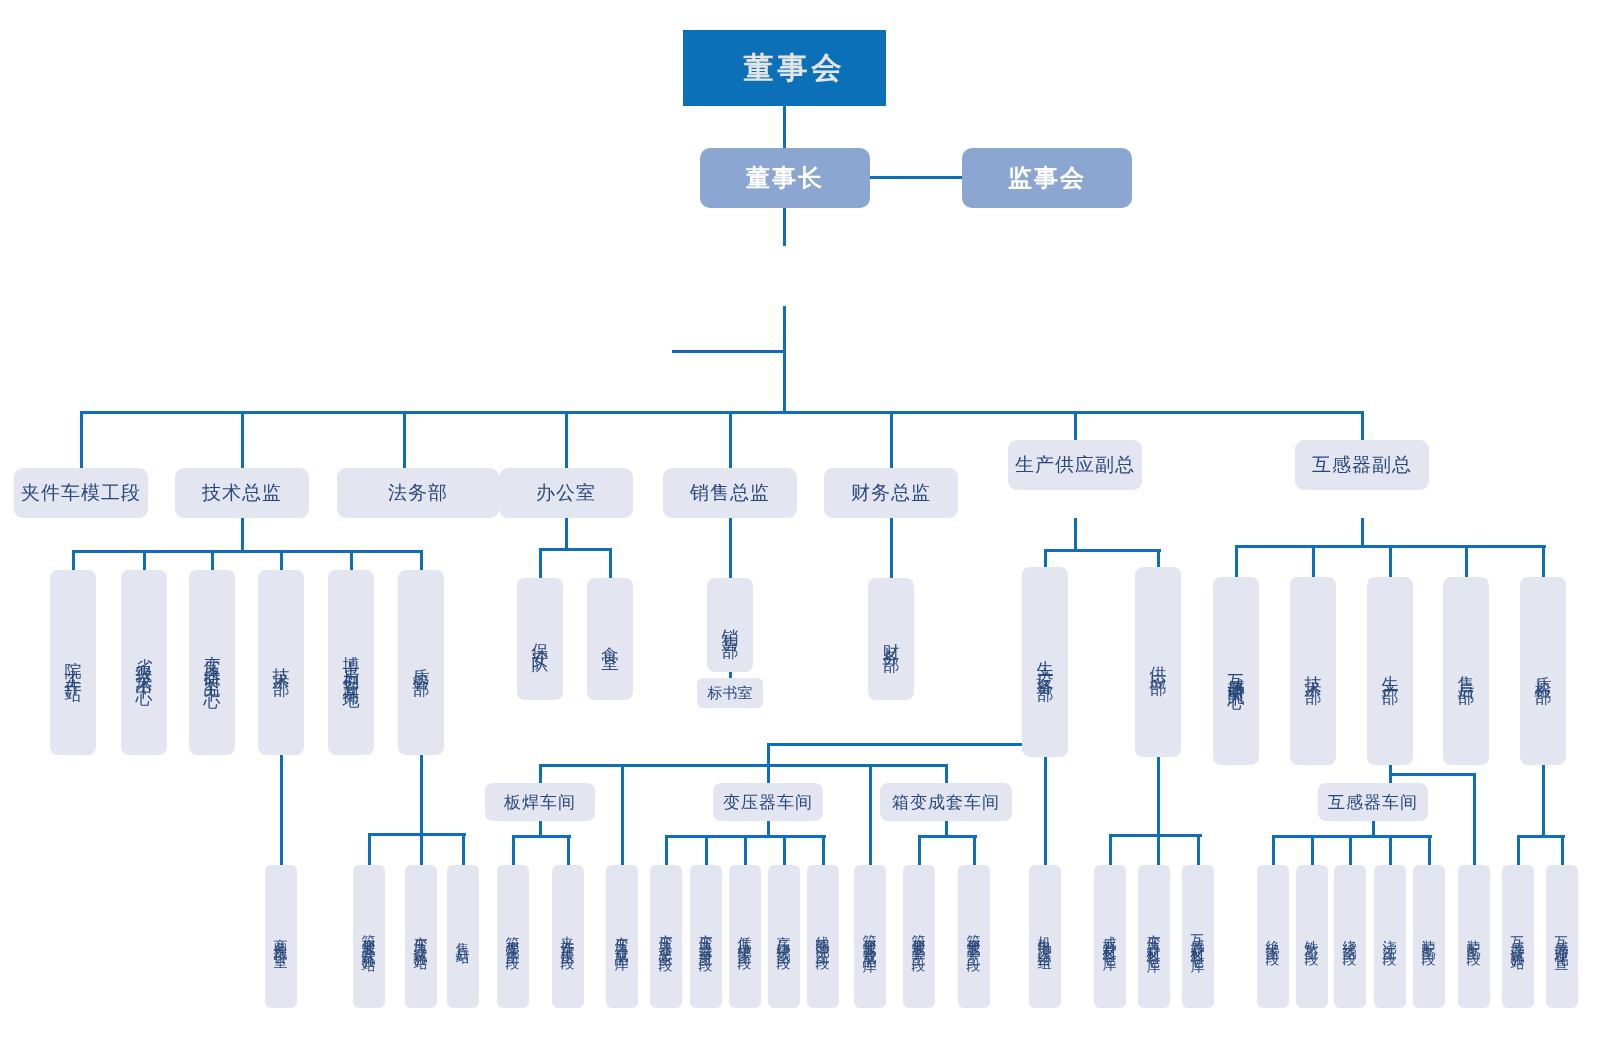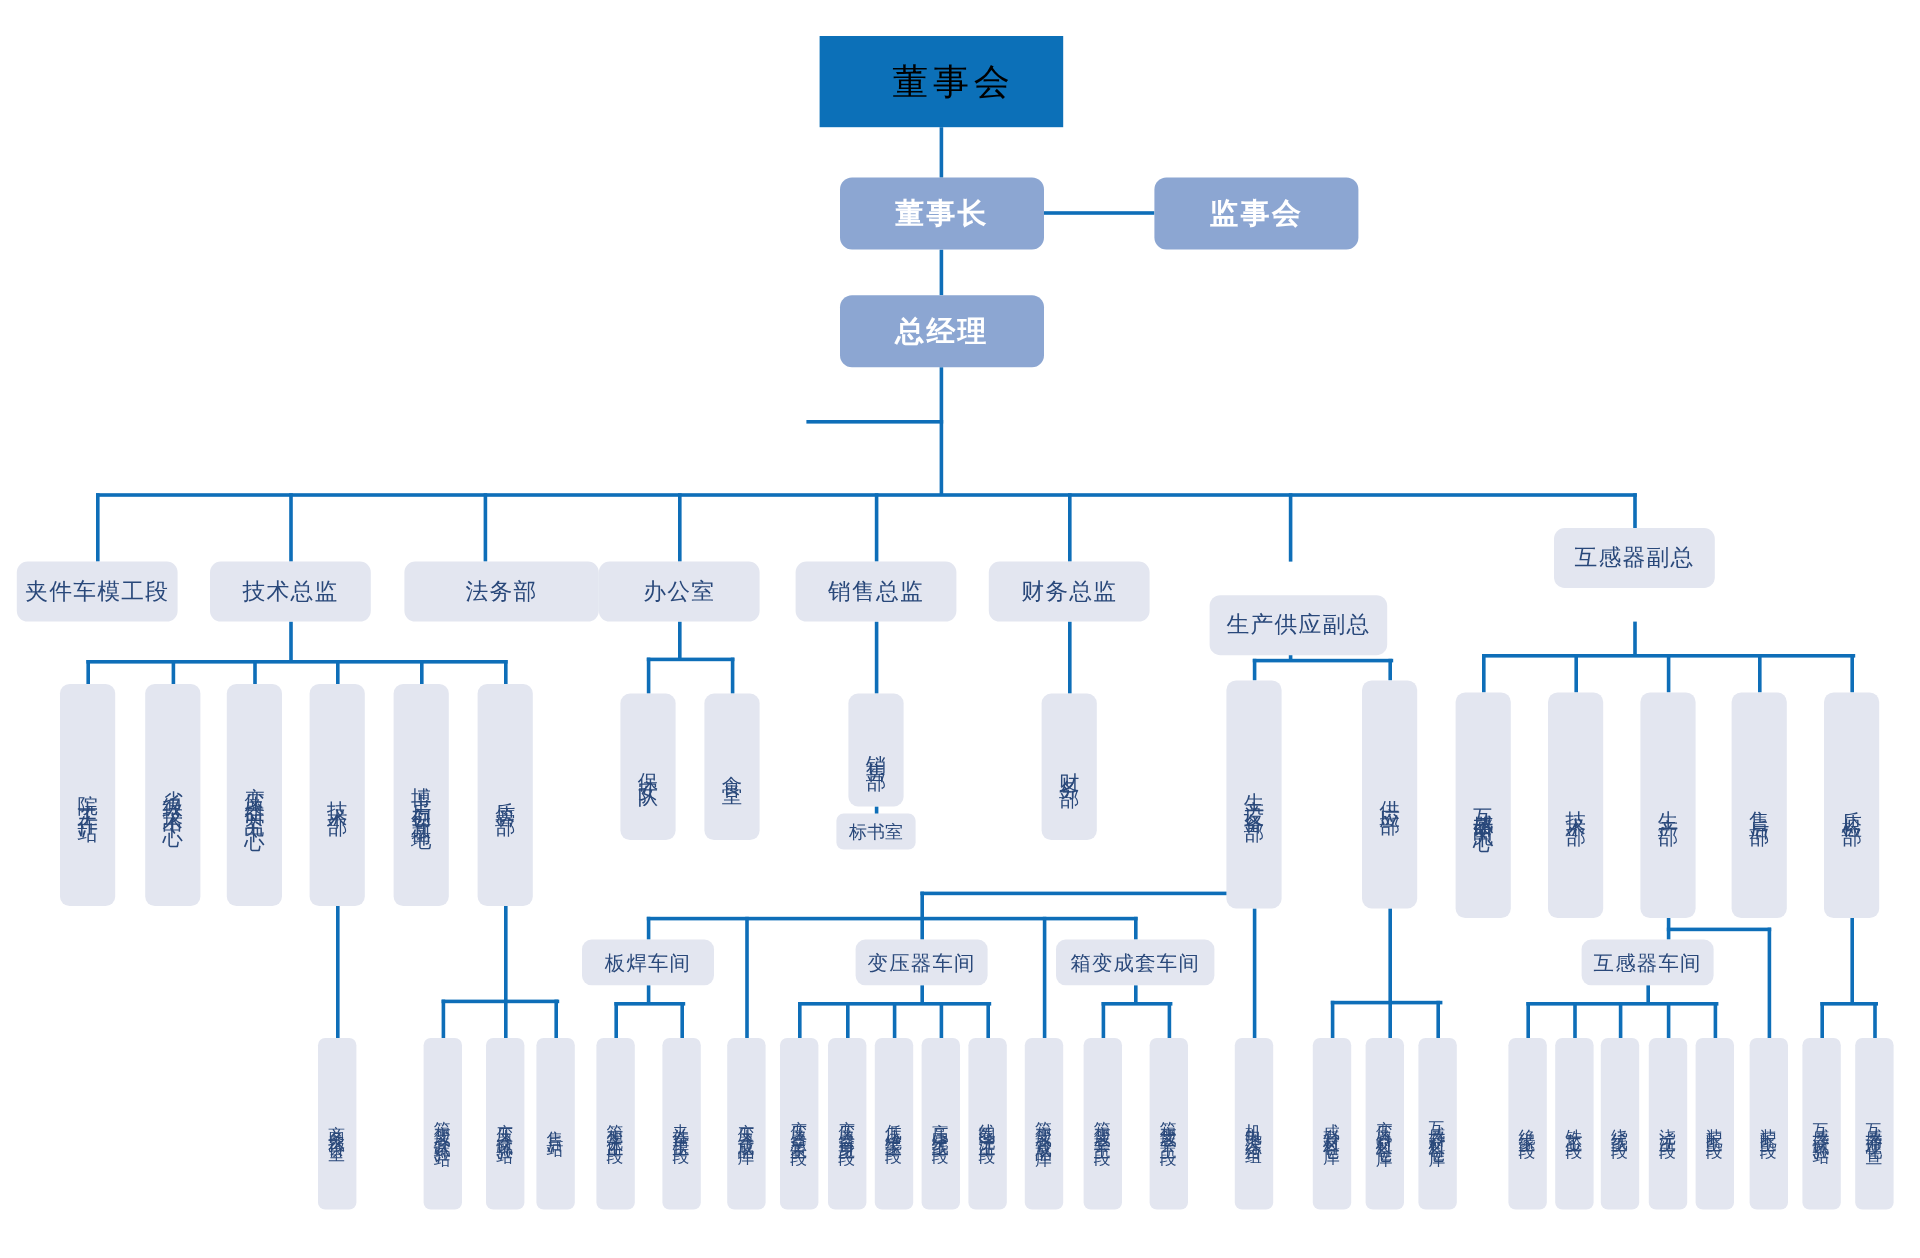--- a/index.html
+++ b/index.html
@@ -1,20 +1,20 @@
 <!DOCTYPE html>
 <html><head>
 <meta charset="utf-8">
 <style>
   html,body{margin:0;padding:0;background:#ffffff;}
   #canvas{position:relative;width:1600px;height:1048px;background:#ffffff;overflow:hidden;
           font-family:"Liberation Sans","DejaVu Sans",sans-serif;}
   .node{position:absolute;display:flex;align-items:center;justify-content:center;
         box-sizing:border-box;text-align:center;}
-  .lvl1{background:#0c70b8;color:#000000;font-size:30px;font-weight:normal;letter-spacing:4px;padding-left:20px;}
+  .lvl1{background:#0c70b8;color:#e5e5e5;font-size:30px;font-weight:bold;letter-spacing:4px;padding-left:20px;}
   .lvl2{background:#8ca6d2;color:#ffffff;font-size:24px;font-weight:bold;border-radius:10px;letter-spacing:2px;}
   .dept{background:#e3e6f0;color:#29487a;border-radius:9px;}
   .lvl4{font-size:19px;letter-spacing:1px;}
   .lbl{font-size:17px;letter-spacing:1px;border-radius:8px;}
   .sm{font-size:15px;justify-content:center;}
   .vert{writing-mode:vertical-rl;font-size:17px;letter-spacing:6px;border-radius:8px;}
   .vert2{writing-mode:vertical-rl;font-size:14px;letter-spacing:4px;border-radius:6px;}
   .hl,.vl{position:absolute;background:#0e6eb8;}
   .hl{height:3px;}
   .vl{width:3px;}
@@ -119,43 +119,40 @@
 
   <div class="node lvl1" style="left:683px;top:30px;width:203px;height:76px">
       <span>董事会</span>
     </div>
   <div class="node lvl2" style="left:700px;top:148px;width:170px;height:60px">
       <span>董事长</span>
     </div>
   <div class="node lvl2" style="left:962px;top:148px;width:170px;height:60px">
       <span>监事会</span>
     </div>
-  <div class="node lvl2" style="left:700px;top:246px;width:170px;height:60px">
-      <span>总经理</span>
-    </div>
 
   <div class="node dept lvl4" style="left:14px;top:468px;width:134px;height:50px">
       <span>夹件车模工段</span>
     </div>
   <div class="node dept lvl4" style="left:175px;top:468px;width:134px;height:50px">
       <span>技术总监</span>
     </div>
   <div class="node dept lvl4" style="left:337px;top:468px;width:162px;height:50px">
       <span>法务部</span>
     </div>
   <div class="node dept lvl4" style="left:499px;top:468px;width:134px;height:50px">
       <span>办公室</span>
     </div>
   <div class="node dept lvl4" style="left:663px;top:468px;width:134px;height:50px">
       <span>销售总监</span>
     </div>
   <div class="node dept lvl4" style="left:824px;top:468px;width:134px;height:50px">
       <span>财务总监</span>
     </div>
-  <div class="node dept lvl4" style="left:1008px;top:496px;width:148px;height:50px">
+  <div class="node dept lvl4" style="left:1008px;top:440px;width:134px;height:50px">
       <span>生产供应副总</span>
     </div>
   <div class="node dept lvl4" style="left:1295px;top:440px;width:134px;height:50px">
       <span>互感器副总</span>
     </div>
 
   <div class="node dept vert" style="left:50px;top:570px;width:46px;height:185px">
       <span>院士工作站</span>
     </div>
   <div class="node dept vert" style="left:121px;top:570px;width:46px;height:185px">

